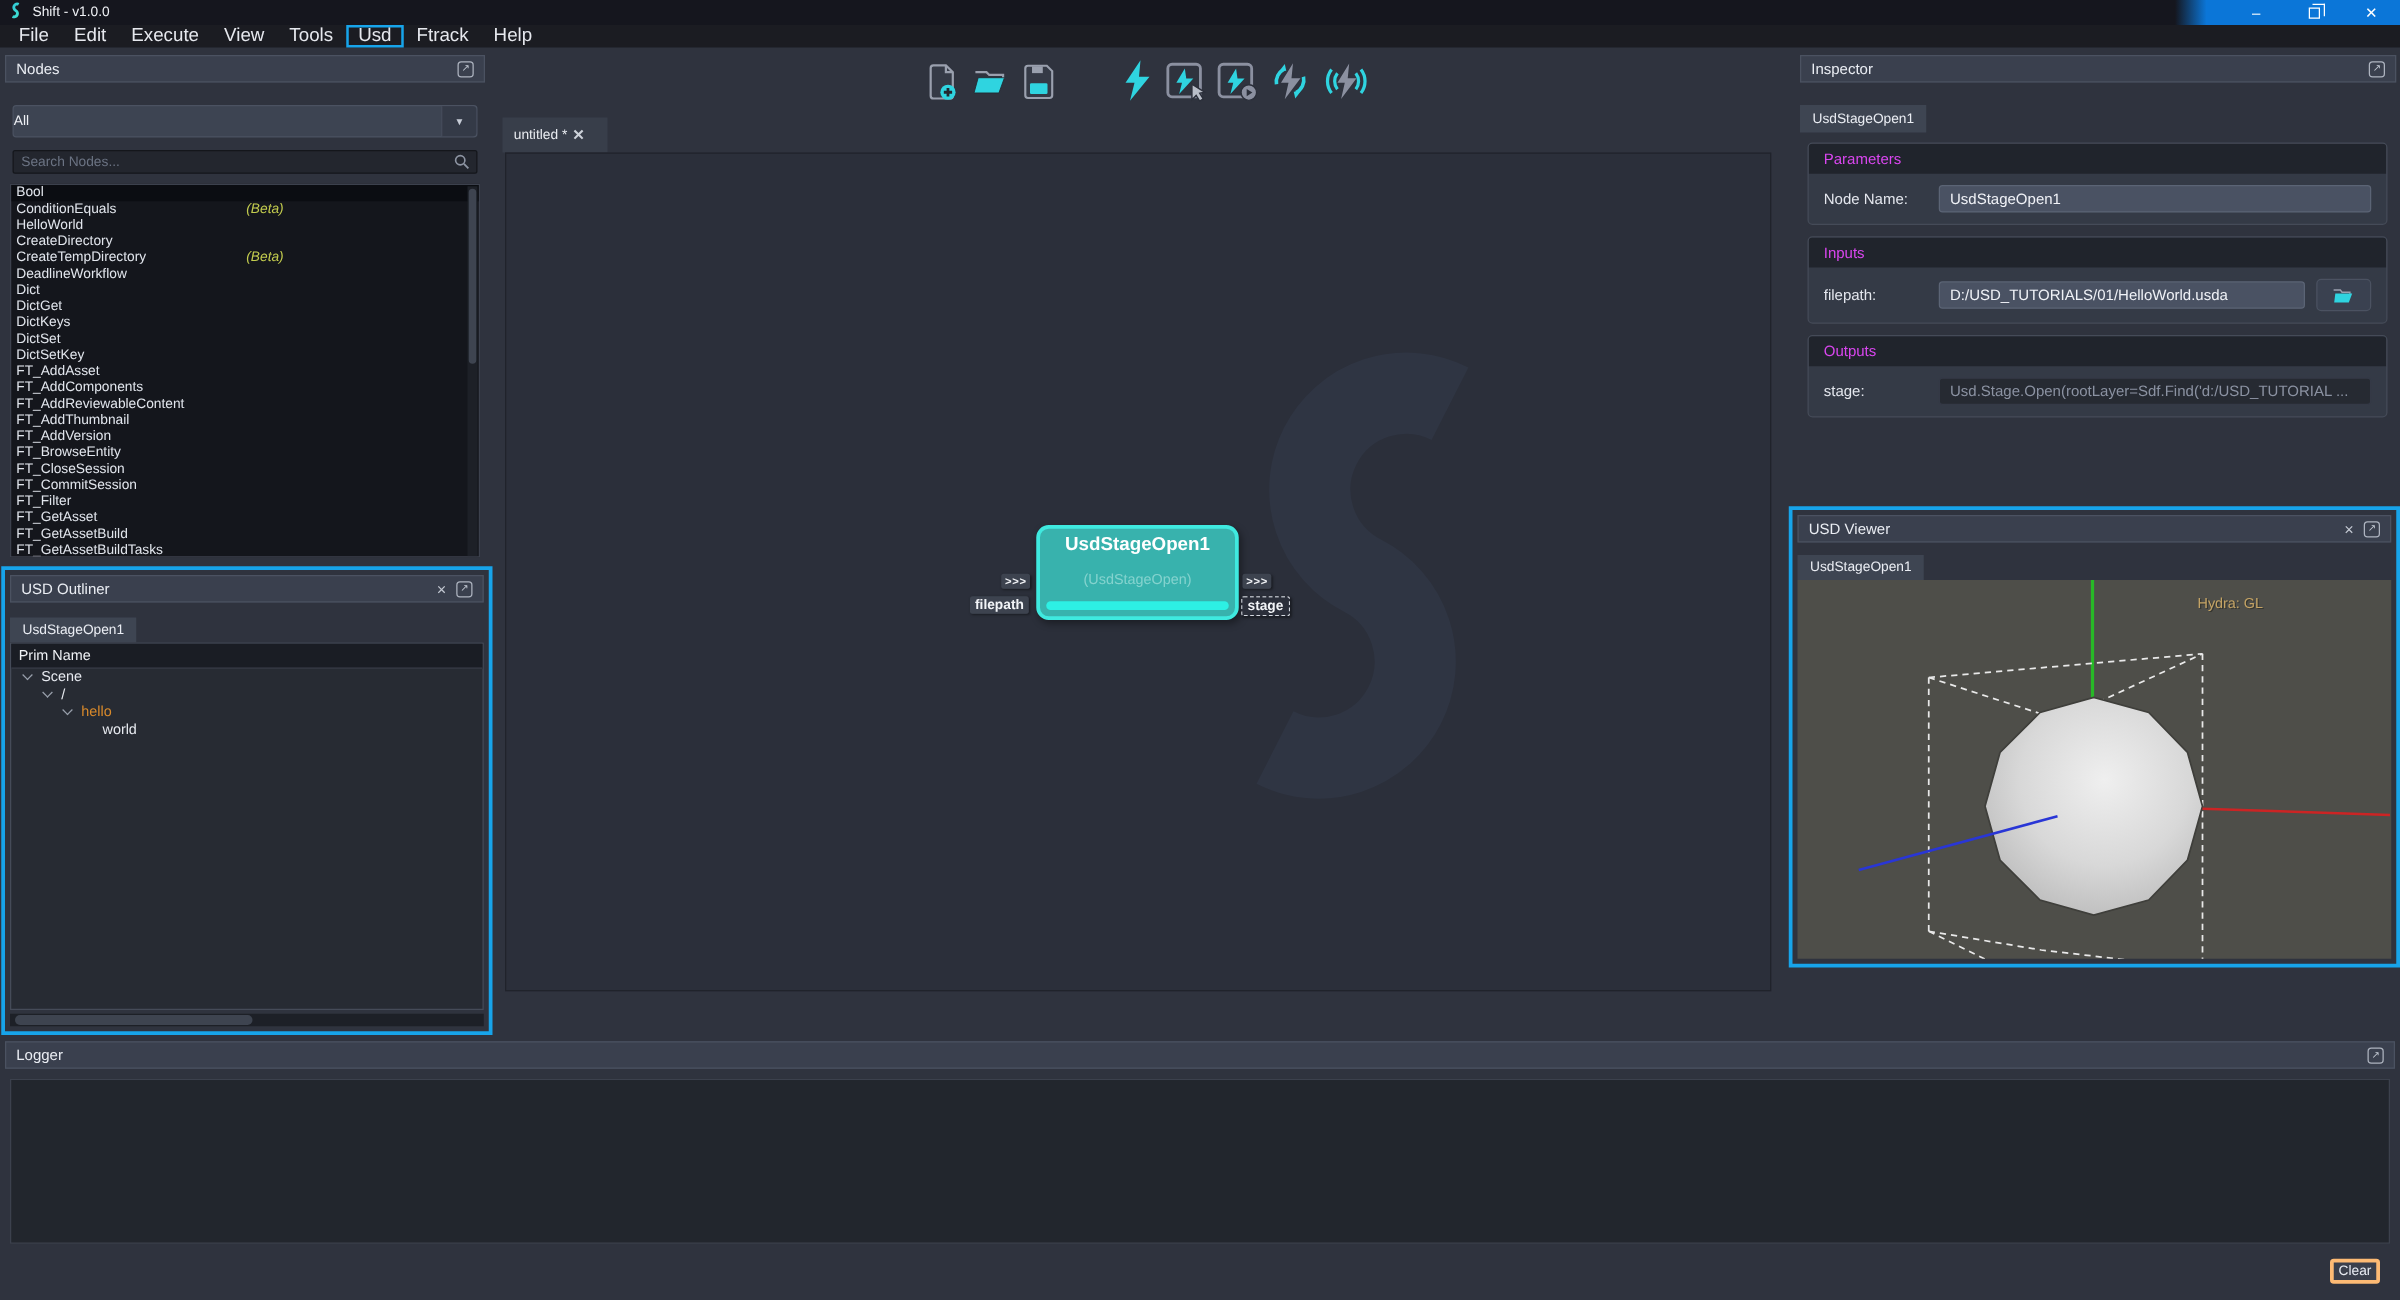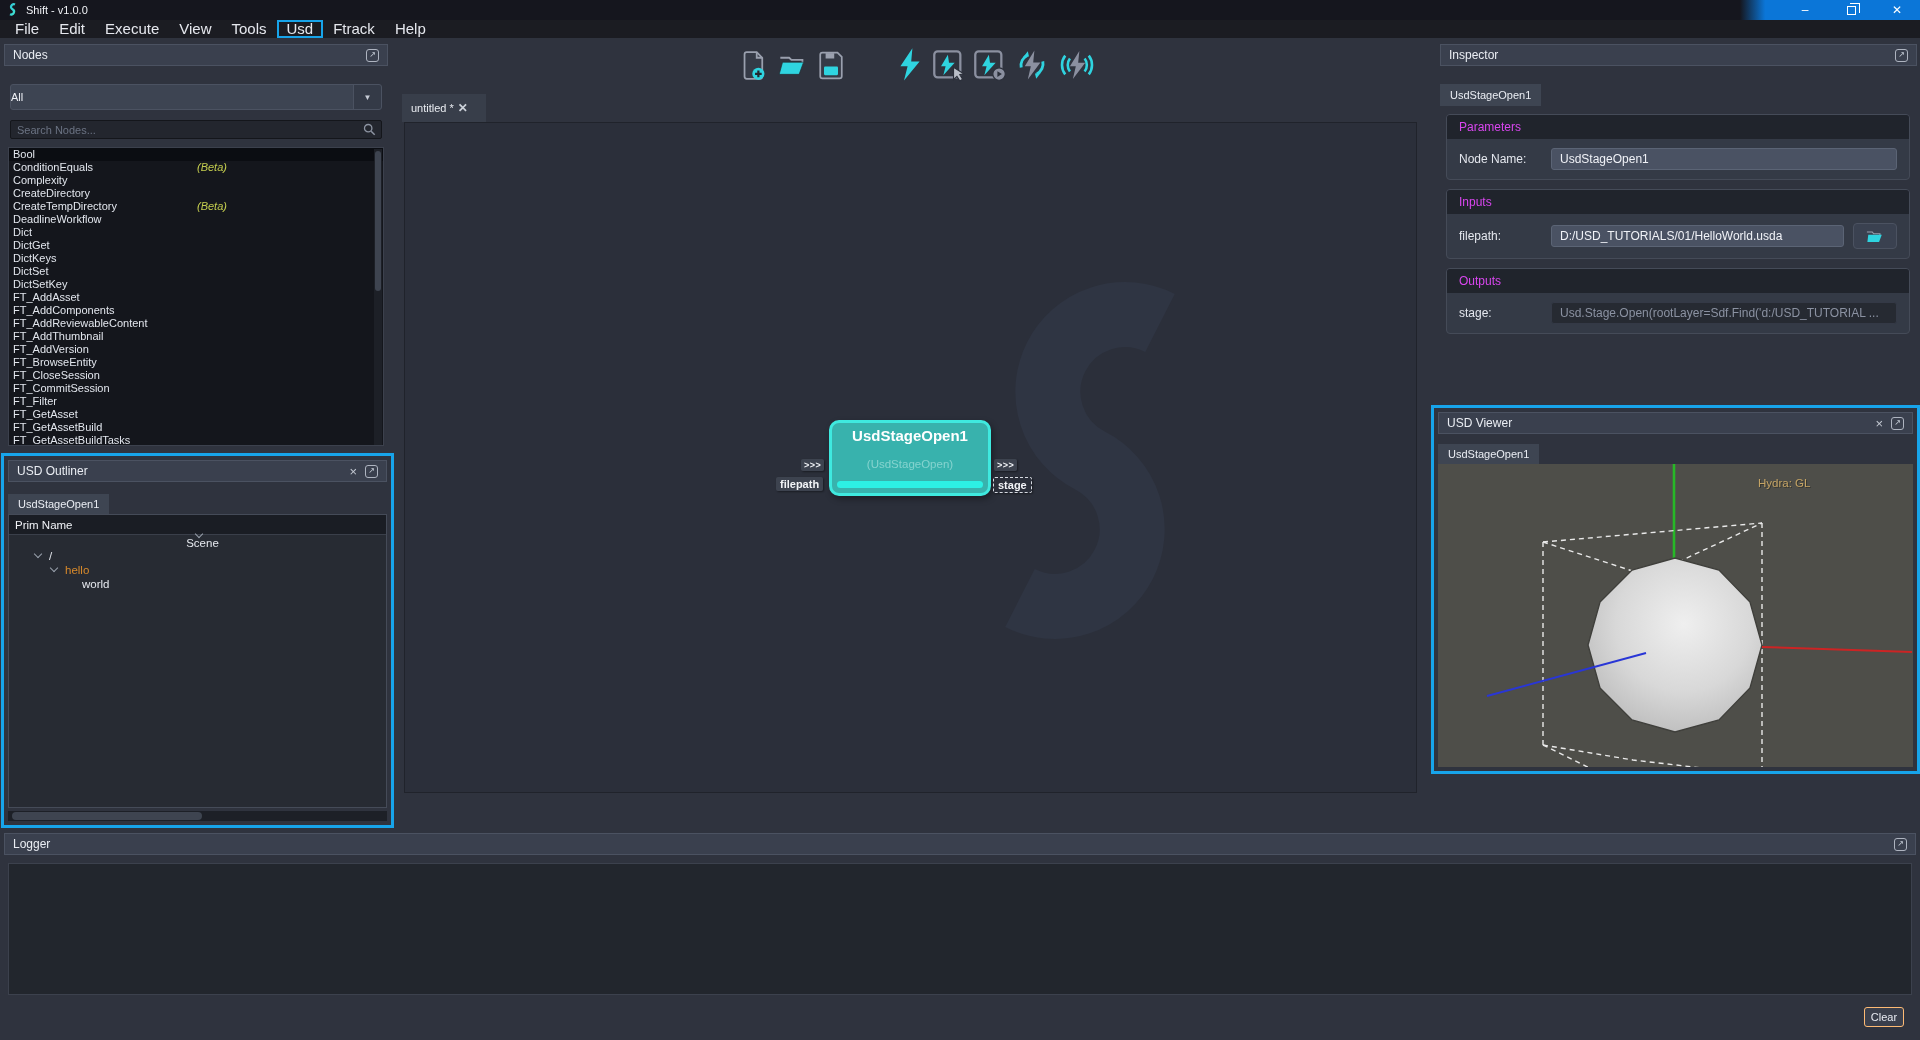--- a/index.html
+++ b/index.html
@@ -127,21 +127,21 @@
   .viewport { position:absolute; left:4px; right:4px; top:56px; bottom:4px; background:#4e4e49;
               overflow:hidden; }
   .hud { position:absolute; font-size:11.5px; color:#c4a364; text-shadow:1px 1px 0 #35352f;
          white-space:nowrap; }
 
   
   .logger-header { left:4px; top:833px; width:1912px; }
   .logger-body { position:absolute; left:8px; top:863px; width:1904px; height:132px;
                  background:#22262d; border:1px solid #3c414d; }
   .clear-btn { position:absolute; left:1864px; top:1007px; width:40px; height:20px; background:#3a3f4c;
-               border:1px solid #fdba74; border-radius:3px; color:#e8ebf2; font-size:11px;
+               border:3px solid #fdba74; border-radius:3px; color:#e8ebf2; font-size:11px;
                display:flex; align-items:center; justify-content:center; }
 </style>
 </head>
 <body>
 
 <svg width="0" height="0" style="position:absolute">
   <defs>
     <linearGradient id="tealGrad" x1="0" y1="0" x2="1" y2="1">
       <stop offset="0" stop-color="#2fc8d8"></stop>
         <stop offset="1" stop-color="#41e0cf"></stop>
@@ -199,21 +199,21 @@
     <input type="text" placeholder="Search Nodes..." style="">
     <svg width="13" height="13" viewBox="0 0 14 14">
       <circle cx="5.6" cy="5.6" r="4" fill="none" stroke="#8d94a2" stroke-width="1.4"></circle>
       <line x1="8.8" y1="8.8" x2="12.6" y2="12.6" stroke="#8d94a2" stroke-width="1.6"></line>
     </svg>
   </div>
   <div class="node-list">
     <div id="node-list-rows">
         <div class="node-row selected"><span>Bool</span></div>
         <div class="node-row"><span>ConditionEquals</span><span class="beta">(Beta)</span></div>
-        <div class="node-row"><span>Complexity</span></div>
+        <div class="node-row"><span>HelloWorld</span></div>
         <div class="node-row"><span>CreateDirectory</span></div>
         <div class="node-row"><span>CreateTempDirectory</span><span class="beta">(Beta)</span></div>
         <div class="node-row"><span>DeadlineWorkflow</span></div>
         <div class="node-row"><span>Dict</span></div>
         <div class="node-row"><span>DictGet</span></div>
         <div class="node-row"><span>DictKeys</span></div>
         <div class="node-row"><span>DictSet</span></div>
         <div class="node-row"><span>DictSetKey</span></div>
         <div class="node-row"><span>FT_AddAsset</span></div>
         <div class="node-row"><span>FT_AddComponents</span></div>
@@ -238,21 +238,21 @@
       <span>USD Outliner</span>
       <span class="header-right">
         <span class="close-x">×</span>
         <span class="float-icon">↗</span>
       </span>
     </div>
     <div class="tab">UsdStageOpen1</div>
     <div class="prim-table">
       <div class="prim-head">Prim Name</div>
       <div id="prim-tree">
-          <div class="tree-row" style="padding-left: 10px; flex-direction: column;">
+          <div class="tree-row" style="padding-left: 10px;">
             <span class="chev"></span>
             <span class="lbl">Scene</span>
           </div>
           <div class="tree-row" style="padding-left: 26px;">
             <span class="chev"></span>
             <span class="lbl">/</span>
           </div>
           <div class="tree-row" style="padding-left: 42px;">
             <span class="chev"></span>
             <span class="lbl hl">hello</span>

